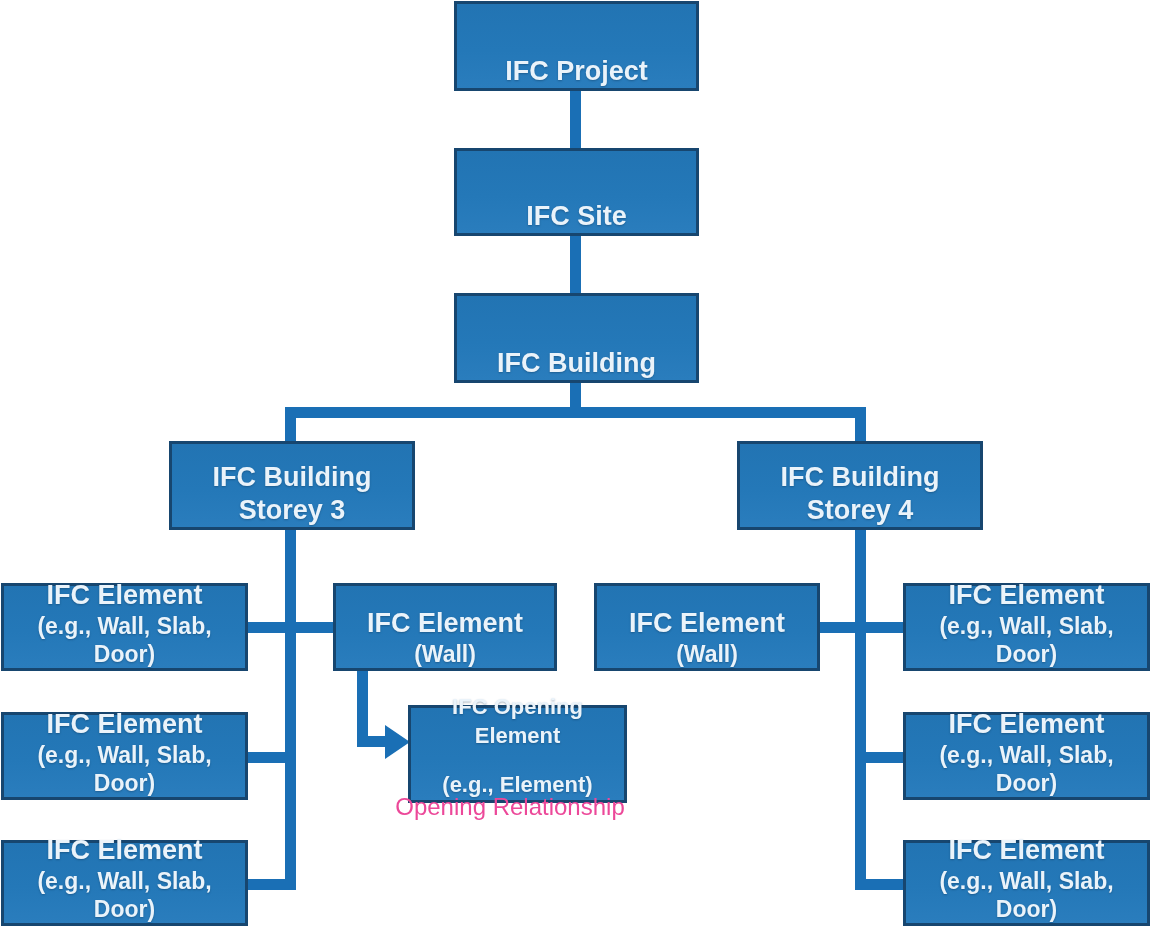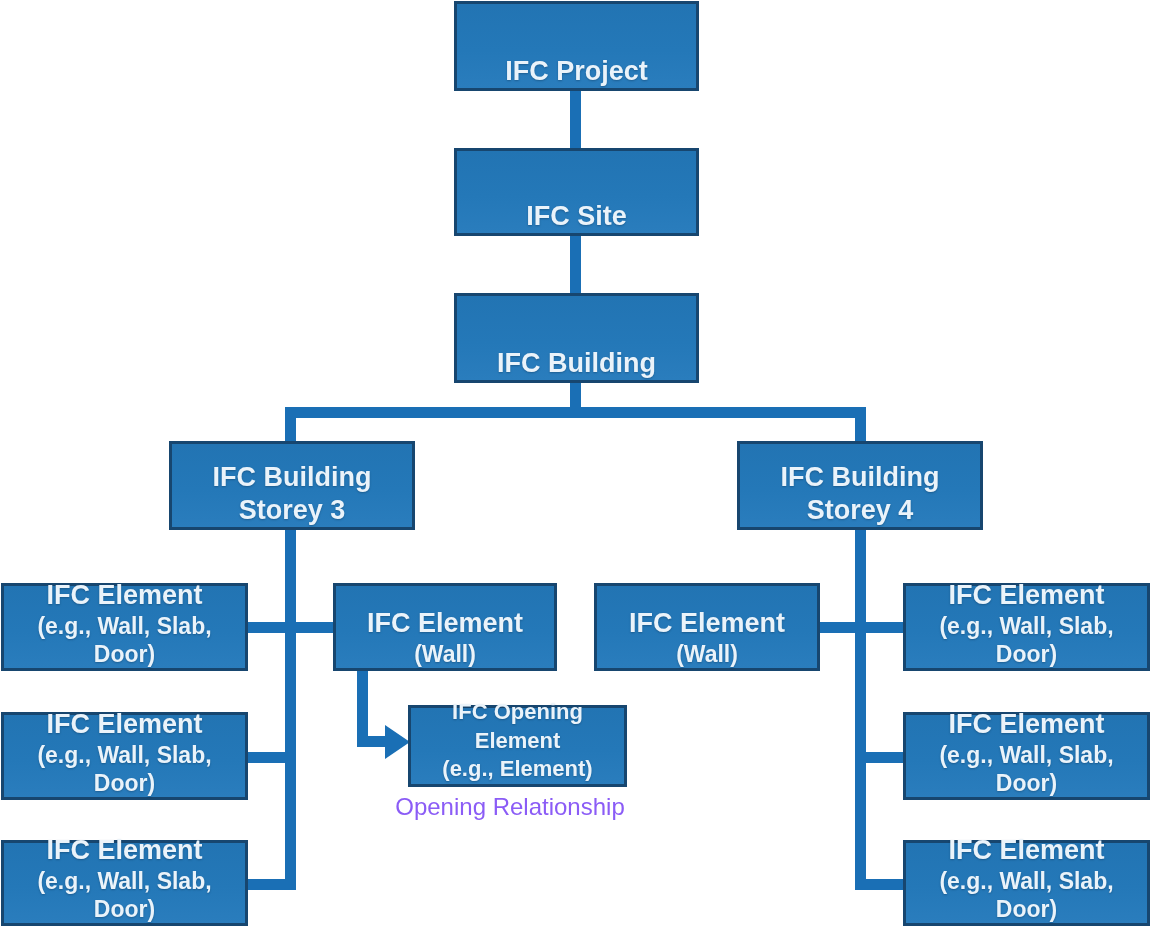--- a/index.html
+++ b/index.html
@@ -21,21 +21,21 @@
   .node.small .l1 { font-size:22px; line-height:1.3; }
   .node.small .l2 { font-size:22px; line-height:1.3; }
   .c { position:absolute; background:#1a6fb5; }
   .arrowhead {
     position:absolute; width:0; height:0;
     border-top:17px solid transparent;
     border-bottom:17px solid transparent;
     border-left:25px solid #1a6fb5;
   }
   .annotation {
-    position:absolute; color:#8b5cf6; font-size:24px; text-align:center;
+    position:absolute; color:#ec4899; font-size:24px; text-align:center;
   }
 </style>
 </head>
 <body>
 
 <div id="canvas">
 
   <div class="c" style="left:570px; top:91px;  width:11px; height:57px;"></div>
   <div class="c" style="left:570px; top:236px; width:11px; height:57px;"></div>
   <div class="c" style="left:570px; top:383px; width:11px; height:30px;"></div>
@@ -105,20 +105,20 @@
   </div>
   <div class="node" style="left:903px; top:712px; width:247px; height:88px;">
     <span class="l1">IFC Element</span>
     <span class="l2">(e.g., Wall, Slab, Door)</span>
   </div>
   <div class="node" style="left:903px; top:840px; width:247px; height:86px;">
     <span class="l1">IFC Element</span>
     <span class="l2">(e.g., Wall, Slab, Door)</span>
   </div>
 
-  <div class="node small" style="left:408px; top:705px; width:219px; height:82px;">
+  <div class="node small" style="left:408px; top:705px; width:219px; height:98px;gap:21px;">
     <span class="l1">IFC Opening Element</span>
     <span class="l2">(e.g., Element)</span>
   </div>
 
   <div class="annotation" style="left:390px; top:793px; width:240px;">Opening Relationship</div>
 
 </div>
 
 </body></html>

